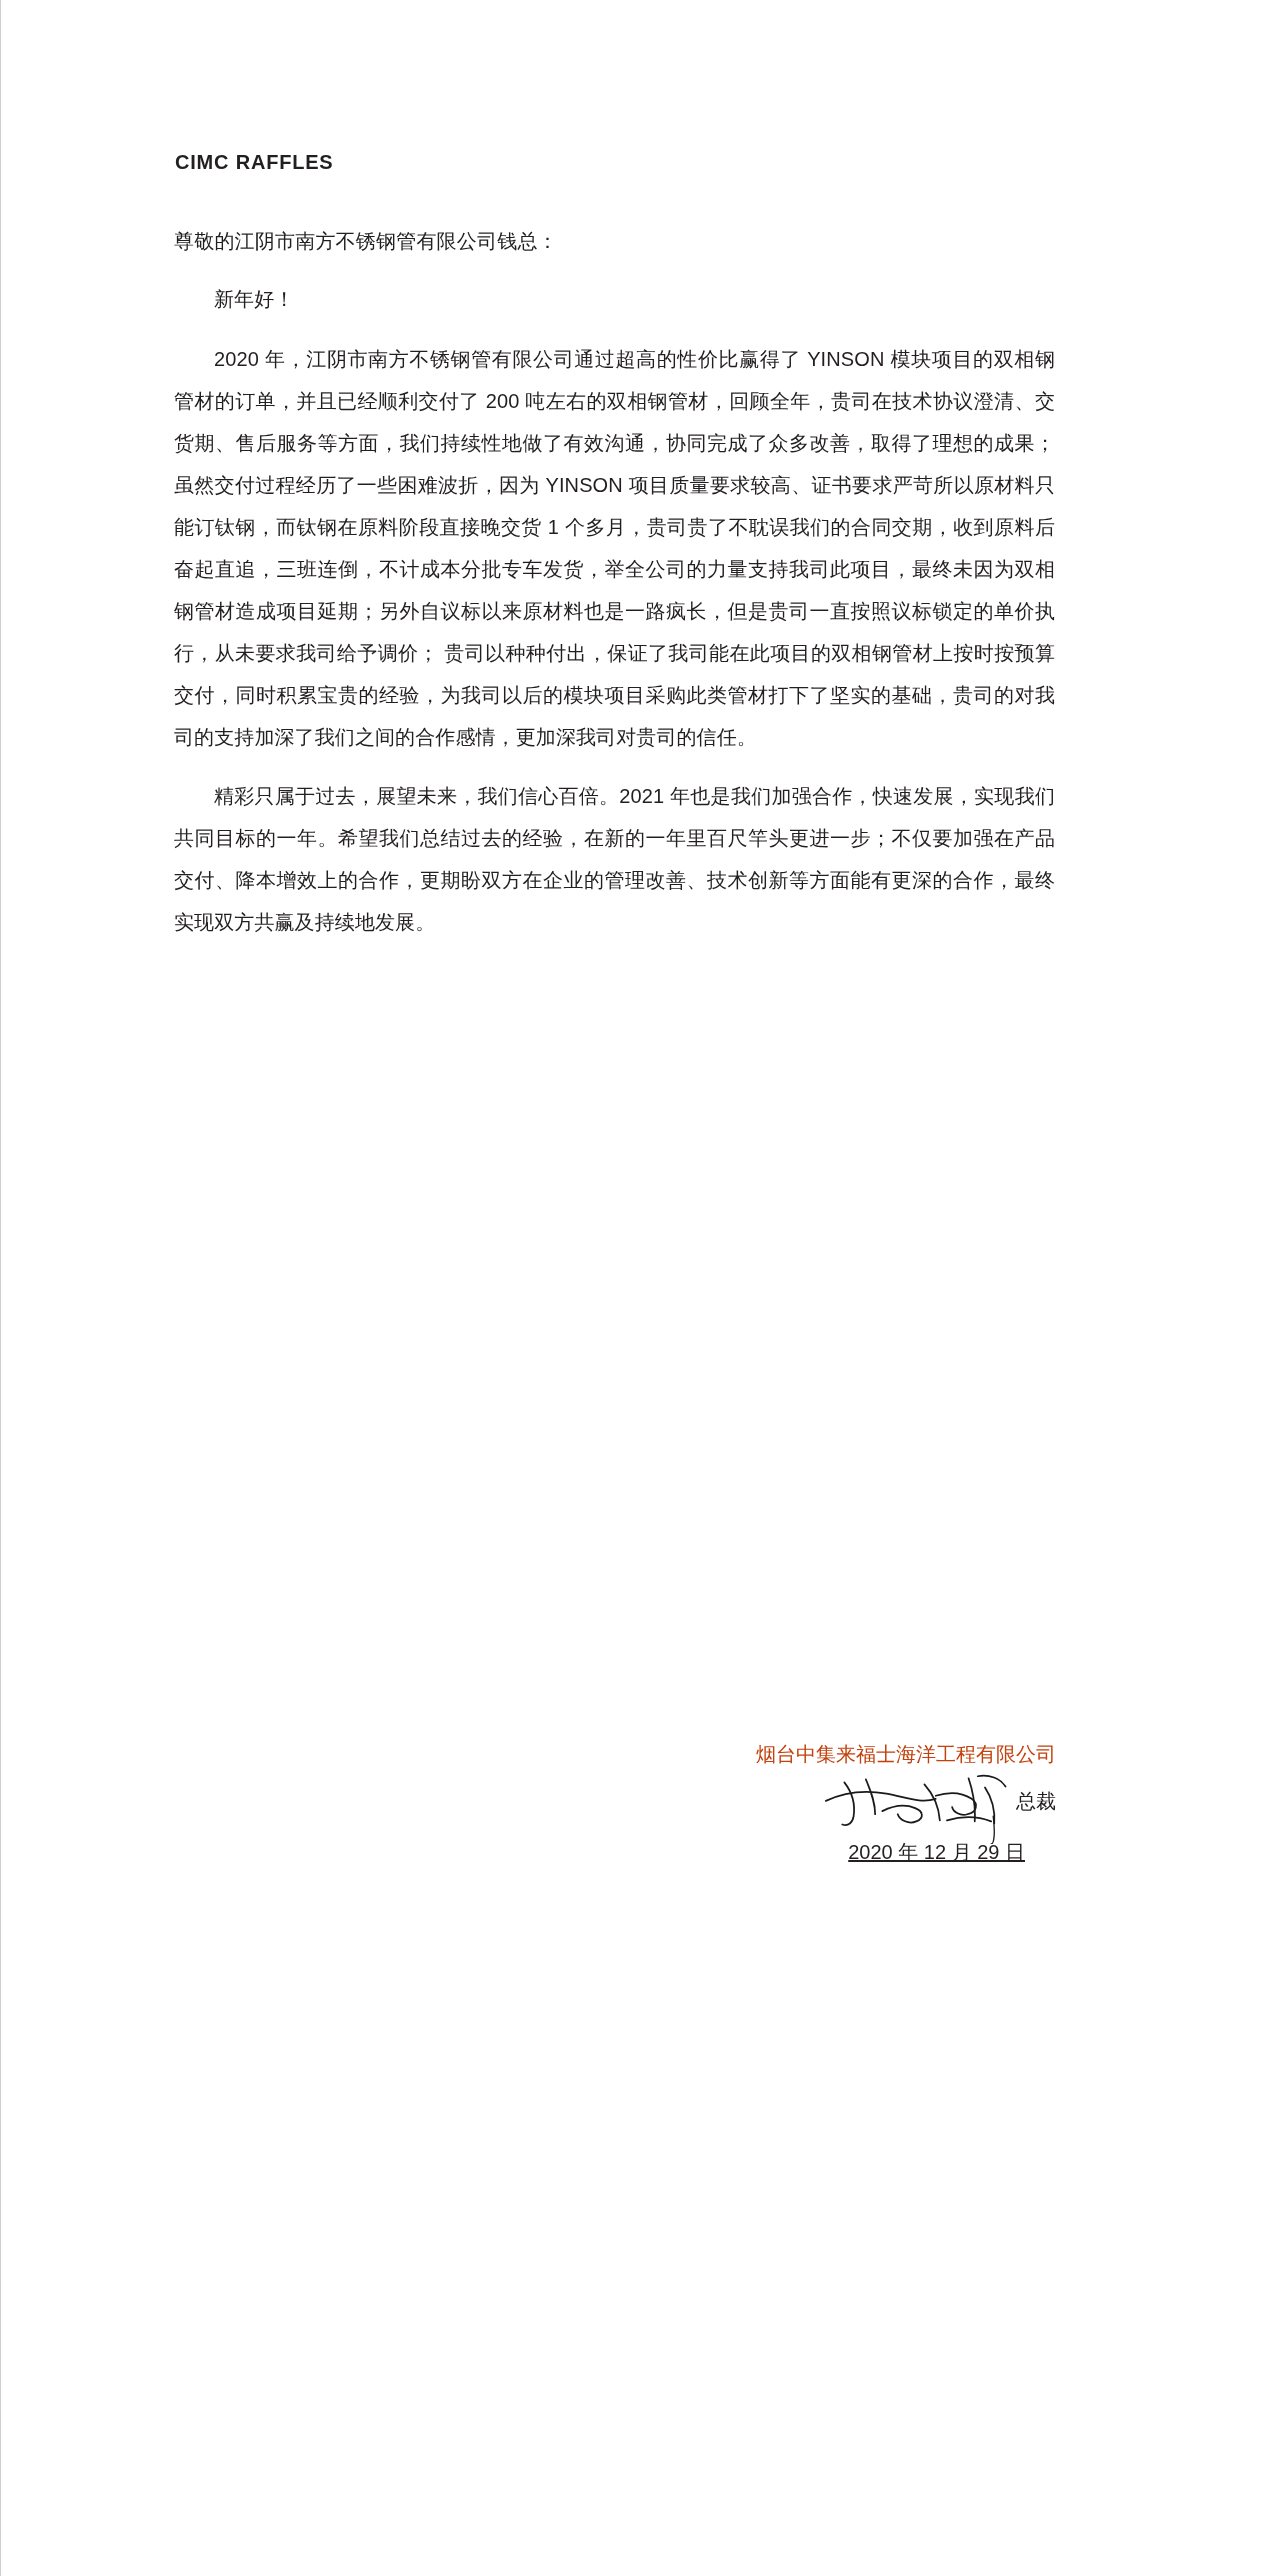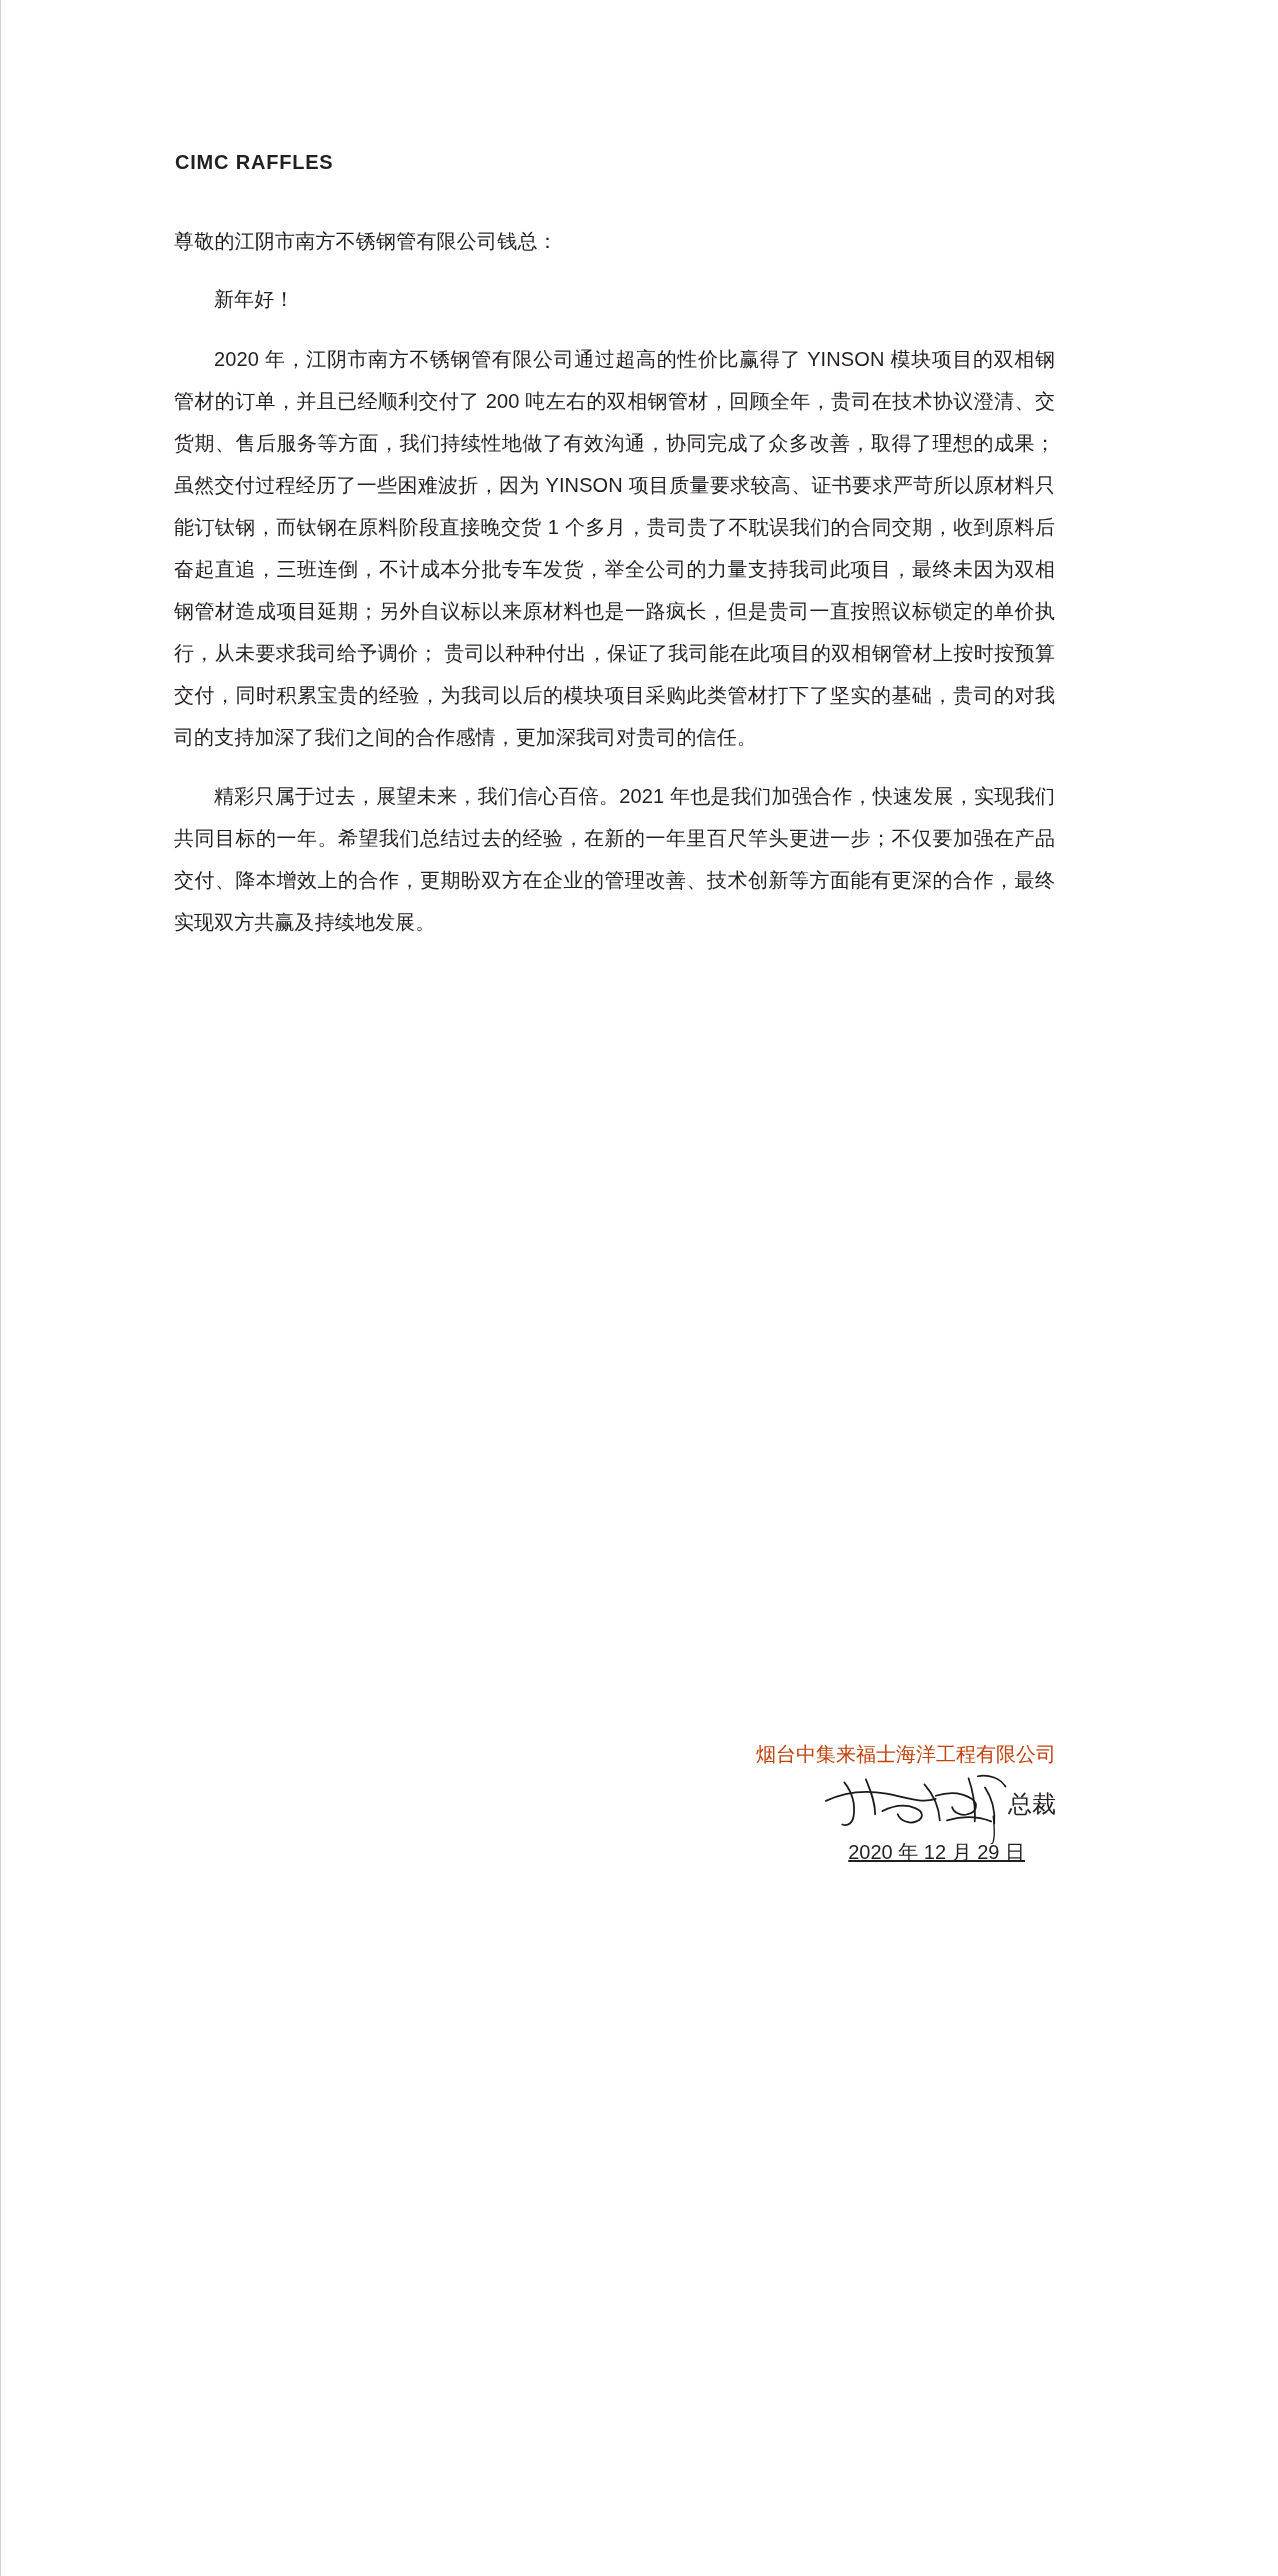--- a/index.html
+++ b/index.html
@@ -101,21 +101,21 @@
     white-space: nowrap;
   }
   .sign-title-row {
     position: relative;
     height: 62px;
   }
   .sign-title {
     position: absolute;
     right: 0;
     top: 15.5px;
-    font-size: 24px;
+    font-size: 20px;
     color: #231f20;
   }
   .signature-mark {
     position: absolute;
     right: 15.5px;
     top: -5.2px;
     width: 227px;
     height: 77px;
     pointer-events: none;
   }

